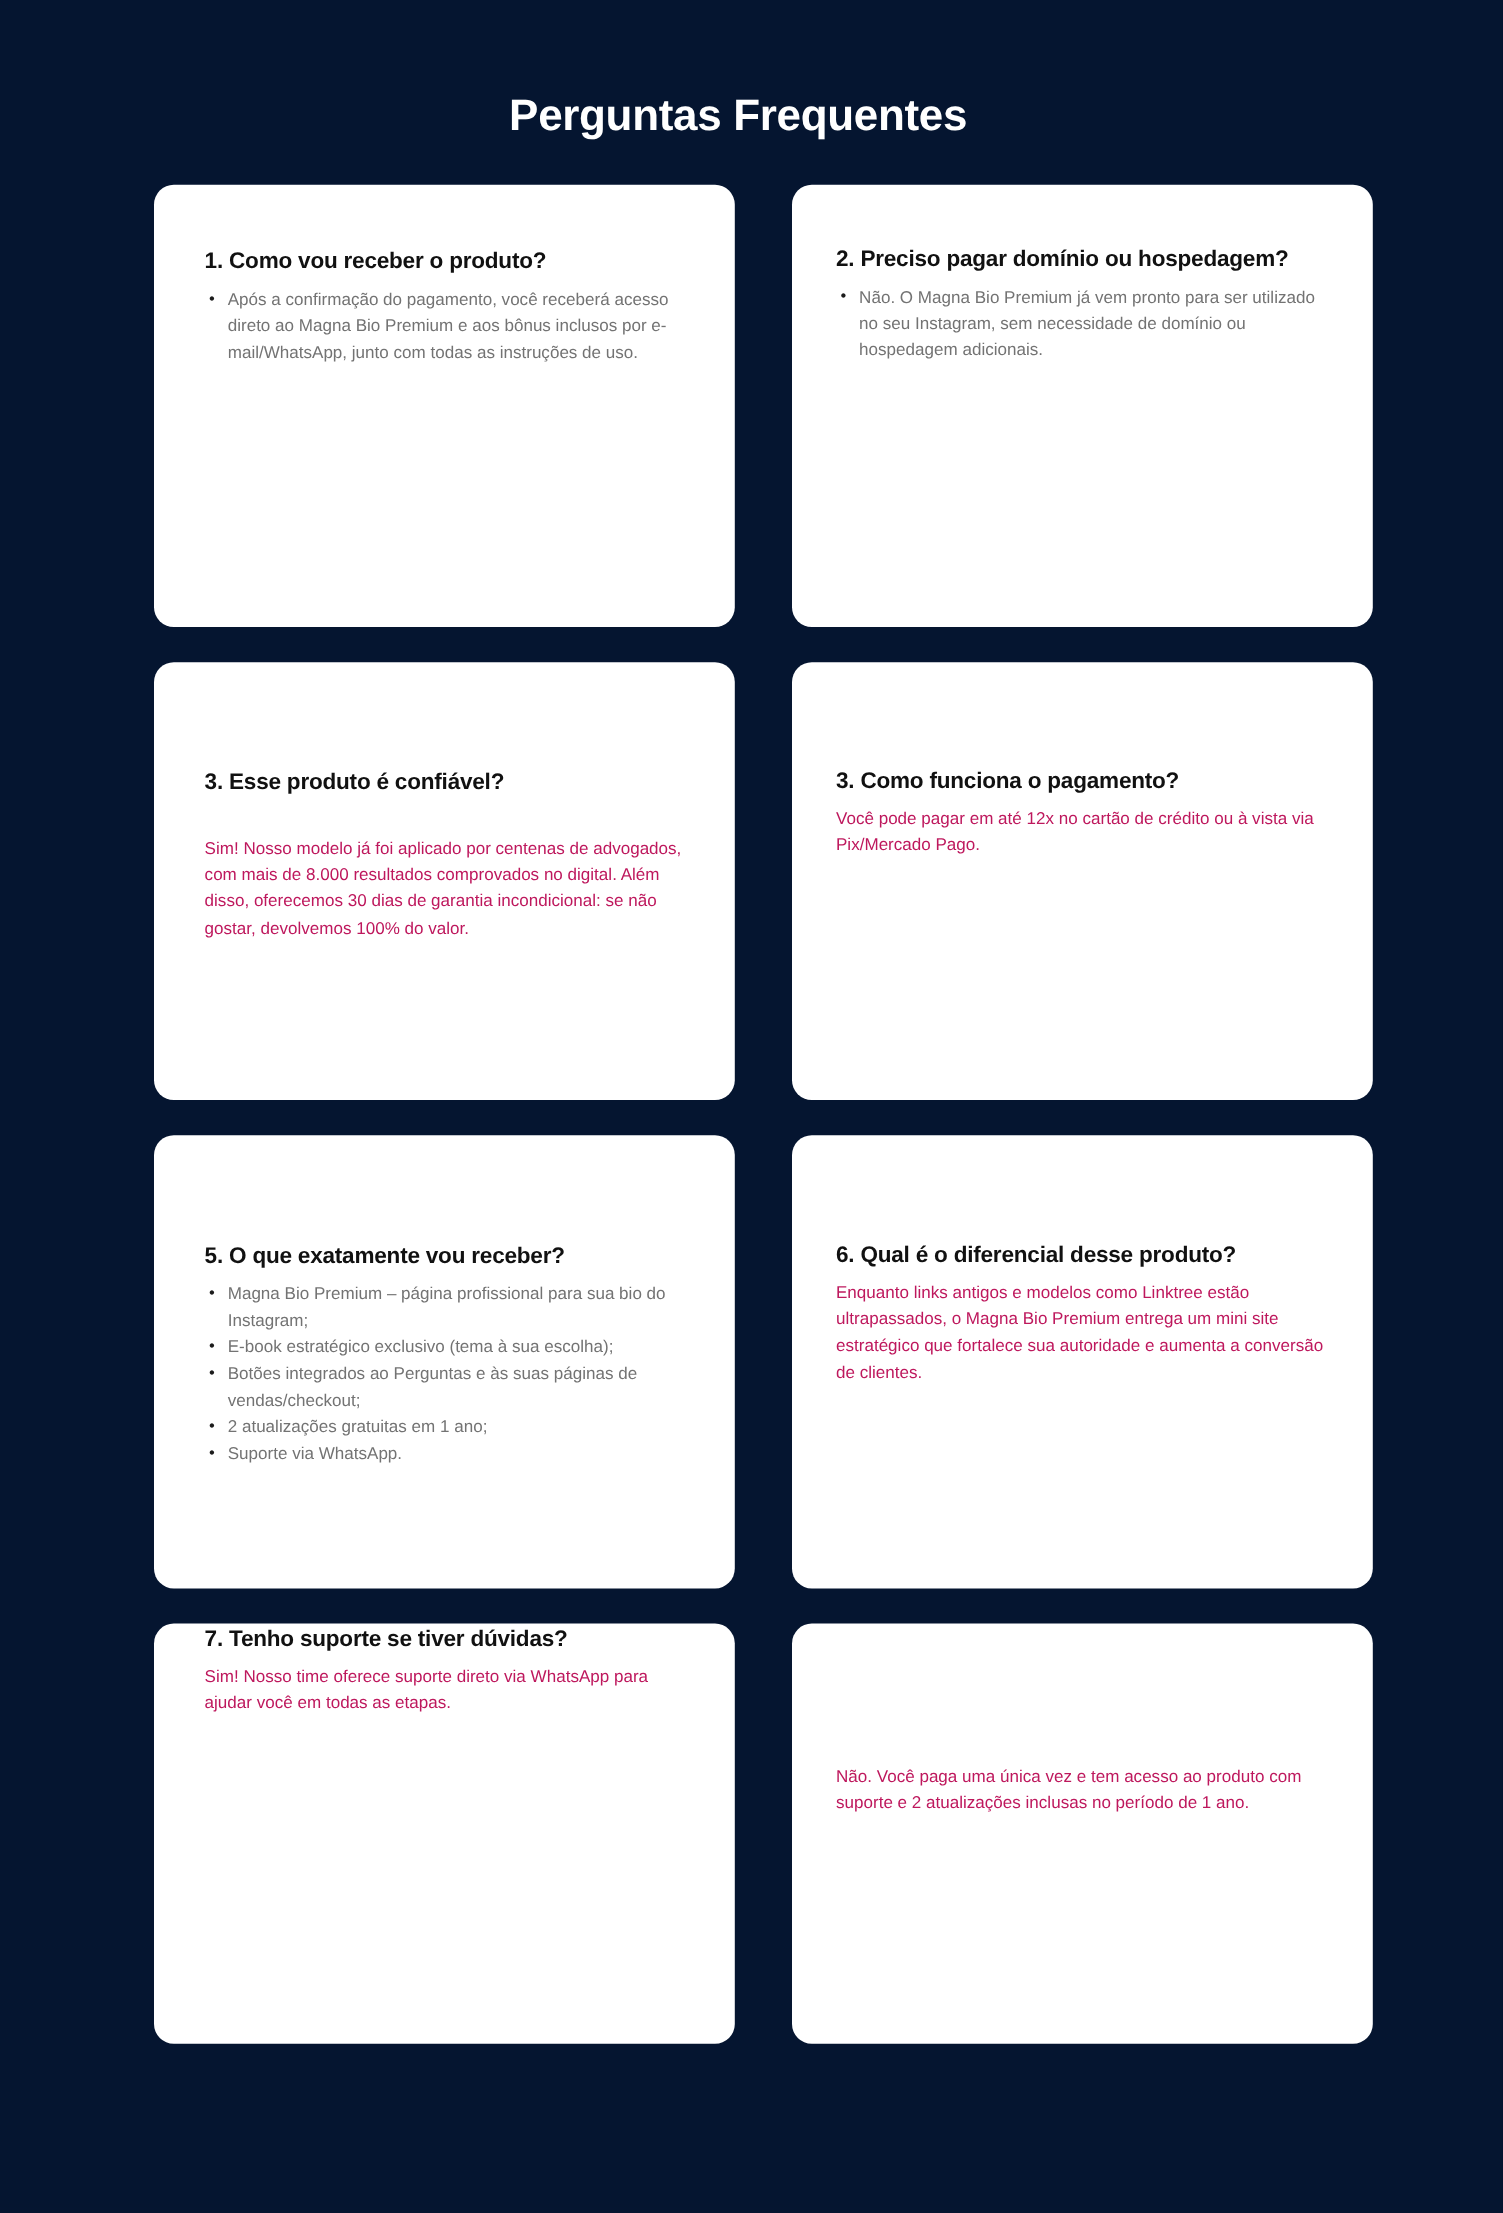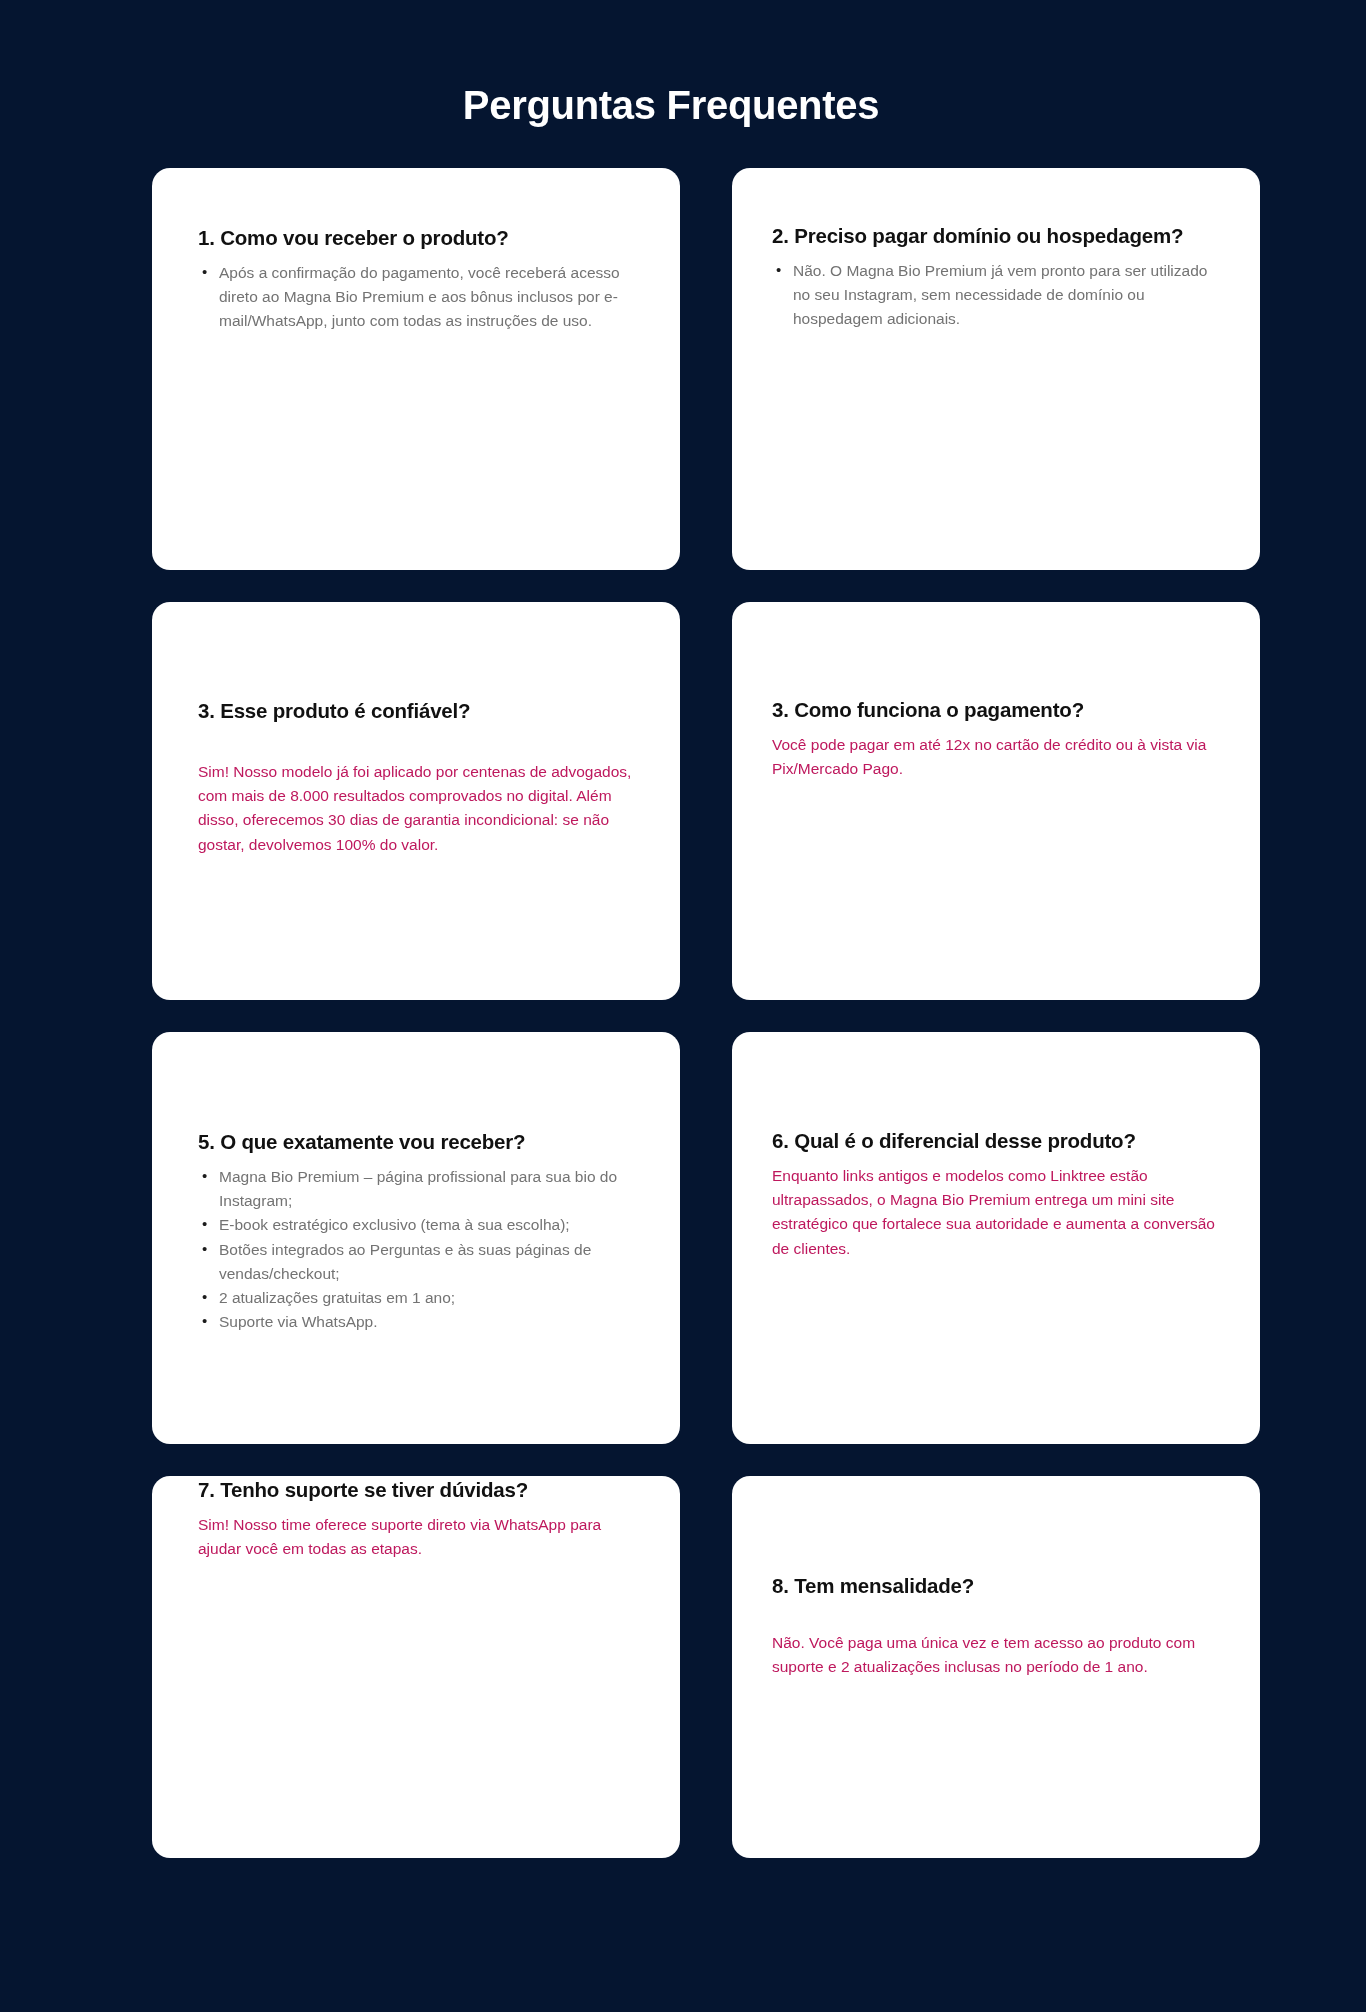--- a/index.html
+++ b/index.html
@@ -32,21 +32,21 @@
     color: #ffffff;
     font-size: 40px;
     font-weight: bold;
     letter-spacing: -0.3px;
     line-height: 1.15;
   }
 
   .faq-grid {
     position: absolute;
     top: 168px;
-    left: 152px;
+    left: 140px;
     width: 1108px;
     display: grid;
     grid-template-columns: 528px 528px;
     column-gap: 52px;
     row-gap: 32px;
   }
 
   .faq-card {
     background: #ffffff;
     border-radius: 18px;
@@ -200,21 +200,20 @@
         <div class="faq-q">7. Tenho suporte se tiver dúvidas?</div>
         <div class="gap-sm"></div>
         <div class="faq-body">
           <p>Sim! Nosso time oferece suporte direto via WhatsApp para ajudar você em todas as etapas.</p>
         </div>
       </div>
     </div>
 
     <div class="faq-card h4">
       <div class="card-inner offset-h">
-        <div class="faq-q">8. Tem mensalidade?</div>
         <div class="gap-md"></div>
         <div class="faq-body">
           <p>Não. Você paga uma única vez e tem acesso ao produto com suporte e 2 atualizações inclusas no período de 1 ano.</p>
         </div>
       </div>
     </div>
 
   </div>
 </div>
 

